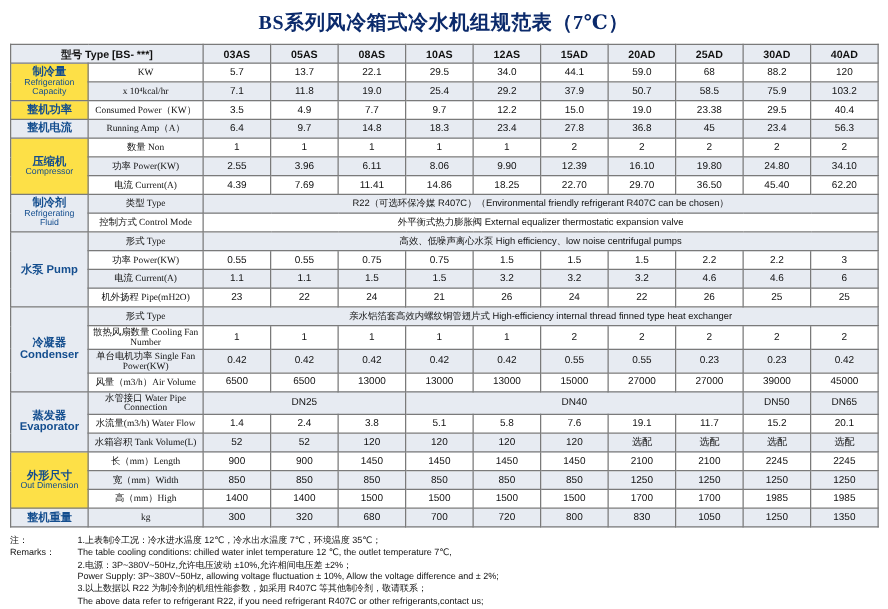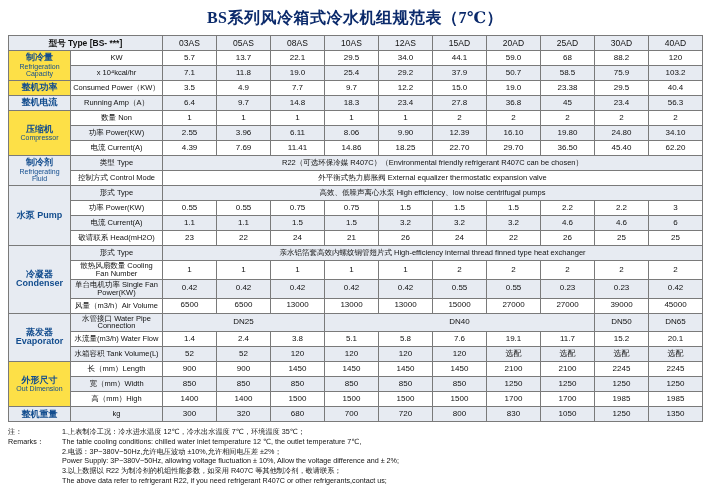--- a/index.html
+++ b/index.html
@@ -41,27 +41,28 @@
     color:#134d8e;
     font-size:8px;
     white-space:normal;
   }
   td.lbl .cn{display:block;font-size:9px;color:#134d8e;font-weight:bold;}
   td.lbl .en{display:block;font-size:7px;color:#134d8e;font-weight:normal;}
   td.sub{
     font-size:7.5px;
     color:#111;
     text-align:center;
+    font-family:Liberation Serif, serif;
   }
   td.hdr{
     font-weight:bold;
     font-size:8.5px;
     color:#111;
   }
-  td.model{font-weight:normal;font-size:8.5px;}
+  td.model{font-weight:bold;font-size:8.5px;}
   tr.shade td{background:#e7ebf2;}
   td.wide{font-size:7.5px;margin-top:16px;}
   .note{
     margin-top:5px;
     font-size:7.2px;
     line-height:1.35;
     color:#111;
   }
   .note .row{display:flex;}
   .note .k{width:54px;flex:0 0 54px;color:#111;}
@@ -254,21 +255,21 @@
         <td>1.5</td>
         <td>1.5</td>
         <td>3.2</td>
         <td>3.2</td>
         <td>3.2</td>
         <td>4.6</td>
         <td>4.6</td>
         <td>6</td>
       </tr>
       <tr>
-        <td class="sub">敬请联系 Head(mH2O)</td>
+        <td class="sub">机外扬程 Pipe(mH2O)</td>
         <td>23</td>
         <td>22</td>
         <td>24</td>
         <td>21</td>
         <td>26</td>
         <td>24</td>
         <td>22</td>
         <td>26</td>
         <td>25</td>
         <td>25</td>

